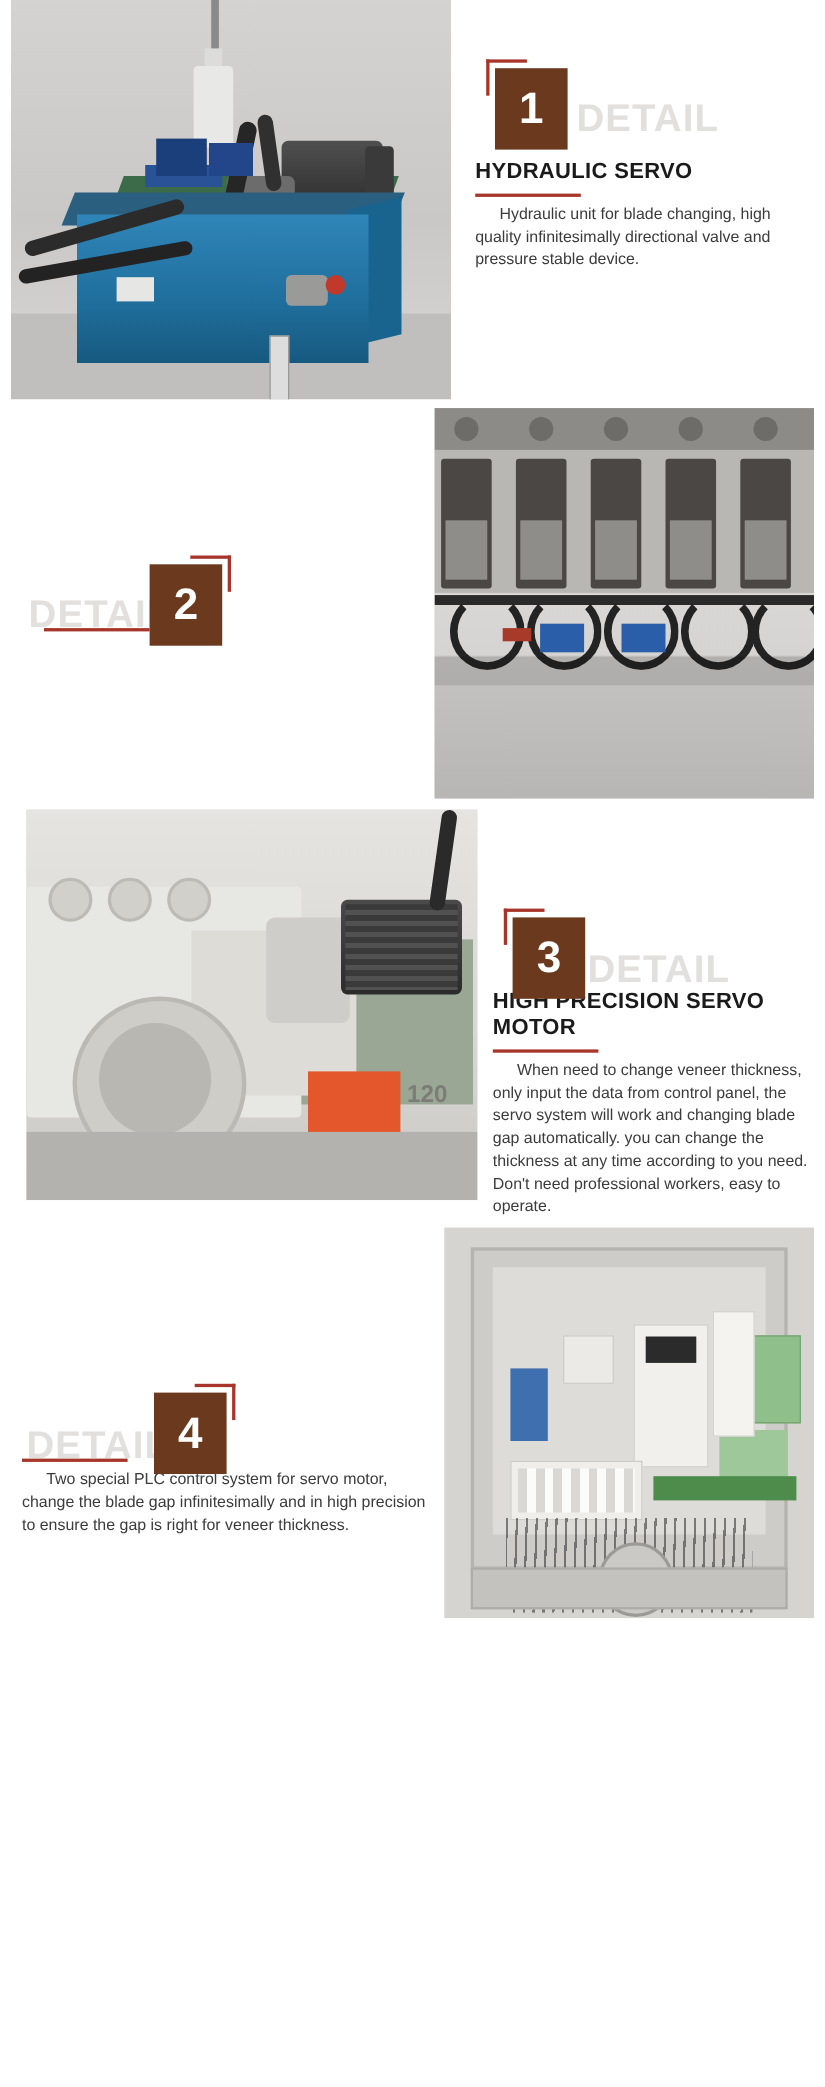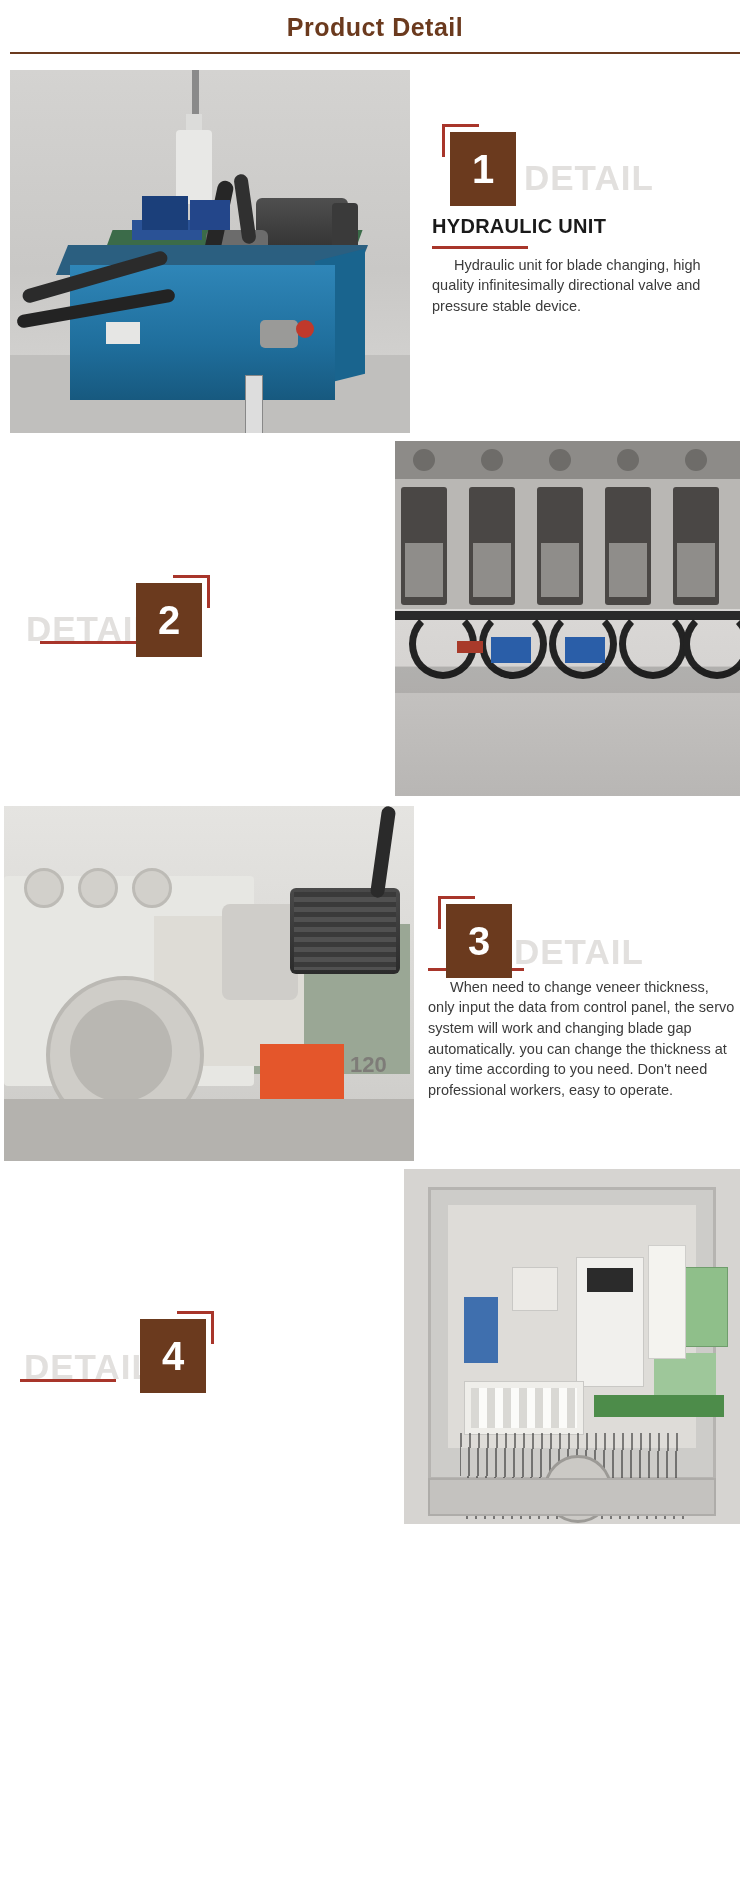--- a/index.html
+++ b/index.html
@@ -141,21 +141,21 @@
   .sec2 .textcol { padding-left: 18px; padding-right: 14px; padding-top: 72px; }
   .sec2 .ghost { left: 8px; top: 98px; }
   .sec2 .num-badge { left: 118px; top: 70px; }
   .sec2 .badge-wrap { height: 120px; }
   .sec2 .heading { margin-top: 26px; margin-left: 22px; }
   .sec2 .rule { margin-left: 22px; }
   .sec2 .body-text { margin-left: 22px; }
 
   
   .sec3 { margin-top: 10px; }
-  .sec3 .photo { width: 410px; height: 355px; margin-left: 4px; }
+  .sec3 .photo { width: 410px; height: 355px; margin-left: 24px; }
   .sec3 .textcol { padding-left: 14px; padding-right: 12px; padding-top: 50px; }
   .sec3 .ghost { left: 86px; top: 78px; }
   .sec3 .num-badge { left: 18px; top: 48px; }
   .sec3 .badge-wrap { height: 104px; }
 
   
   .sec4 { margin-top: 8px; }
   .sec4 .photo { width: 336px; height: 355px; margin-right: 10px; }
   .sec4 .textcol { padding-left: 12px; padding-right: 8px; padding-top: 62px; }
   .sec4 .ghost { left: 12px; top: 118px; }
@@ -240,23 +240,20 @@
      repeating-linear-gradient(92deg, rgba(40,40,40,0.55) 0 2px, rgba(0,0,0,0) 2px 9px); }
   .s4-fan { position:absolute; left:96px; top:250px; width:62px; height:62px; border:3px solid #9c9a96; border-radius:50%; background:#cbc9c5; }
   .s4-doc { position:absolute; right:10px; top:40px; width:36px; height:112px; background:#f4f3ef; border:1px solid #cfcecb; }
   .s4-foot { position:absolute; left:24px; right:24px; bottom:8px; height:34px; background:#c4c2bf; border:2px solid #aeaca9; }
 </style>
 </head>
 <body>
 
 <div class="page">
 
-  <div class="header">
-    <div class="header-title">Product Detail</div>
-  </div>
 
   <div class="section sec1">
     <div class="row">
       <div class="photo">
         <div class="scene">
           <div class="s1-bg"></div>
           <div class="s1-floor"></div>
           <div class="s1-rod"></div>
           <div class="s1-bottle-neck"></div>
           <div class="s1-bottle"></div>
@@ -278,21 +275,21 @@
           <div class="s1-red"></div>
           <div class="s1-label"></div>
           <div class="s1-gauge"></div>
         </div>
       </div>
       <div class="textcol">
         <div class="badge-wrap">
           <div class="ghost">DETAIL</div>
           <div class="num-badge left-anchor">1</div>
         </div>
-        <div class="heading">HYDRAULIC UNIT</div>
+        <div class="heading">HYDRAULIC SERVO</div>
         <div class="rule"></div>
         <div class="body-text">Hydraulic unit for blade changing, high quality infinitesimally directional valve and pressure stable device.</div>
       </div>
     </div>
   </div>
 
   <div class="section sec2">
     <div class="row reverse">
       <div class="photo">
         <div class="scene">
@@ -352,20 +349,21 @@
           <div class="s3-orange"></div>
           <div class="s3-base"></div>
           <div class="s3-num">120</div>
         </div>
       </div>
       <div class="textcol">
         <div class="badge-wrap">
           <div class="ghost">DETAIL</div>
           <div class="num-badge left-anchor">3</div>
         </div>
+        <div class="heading">HIGH PRECISION SERVO MOTOR</div>
         <div class="rule"></div>
         <div class="body-text">When need to change veneer thickness, only input the data from control panel, the servo system will work and changing blade gap automatically.  you can change the thickness at any time according to you need. Don't need professional workers, easy to operate.</div>
       </div>
     </div>
   </div>
 
   <div class="section sec4">
     <div class="row reverse">
       <div class="photo">
         <div class="scene">
@@ -387,17 +385,18 @@
           </div>
           <div class="s4-foot"></div>
         </div>
       </div>
       <div class="textcol">
         <div class="badge-wrap">
           <div class="ghost">DETAIL</div>
           <div class="num-badge">4</div>
         </div>
         <div class="rule"></div>
+        <div class="body-text">Two special PLC control system for servo motor, change the blade gap infinitesimally and in high precision to ensure the gap is right for veneer thickness.</div>
       </div>
     </div>
   </div>
 
 </div>
 
 </body></html>

